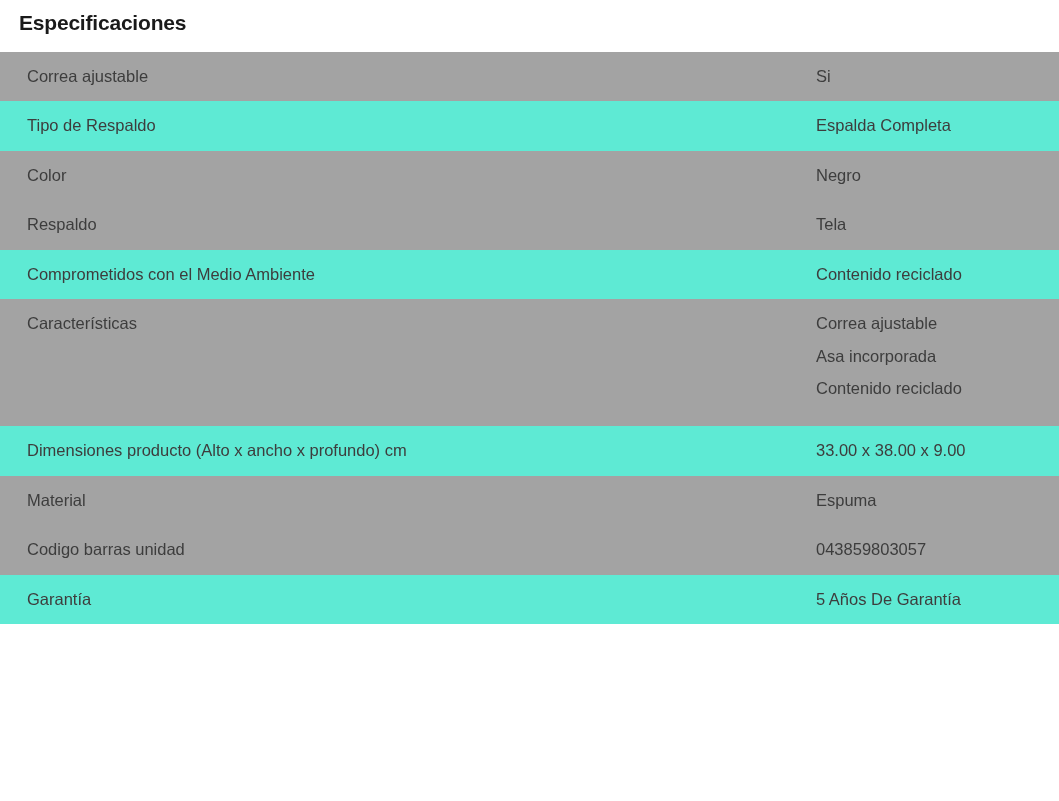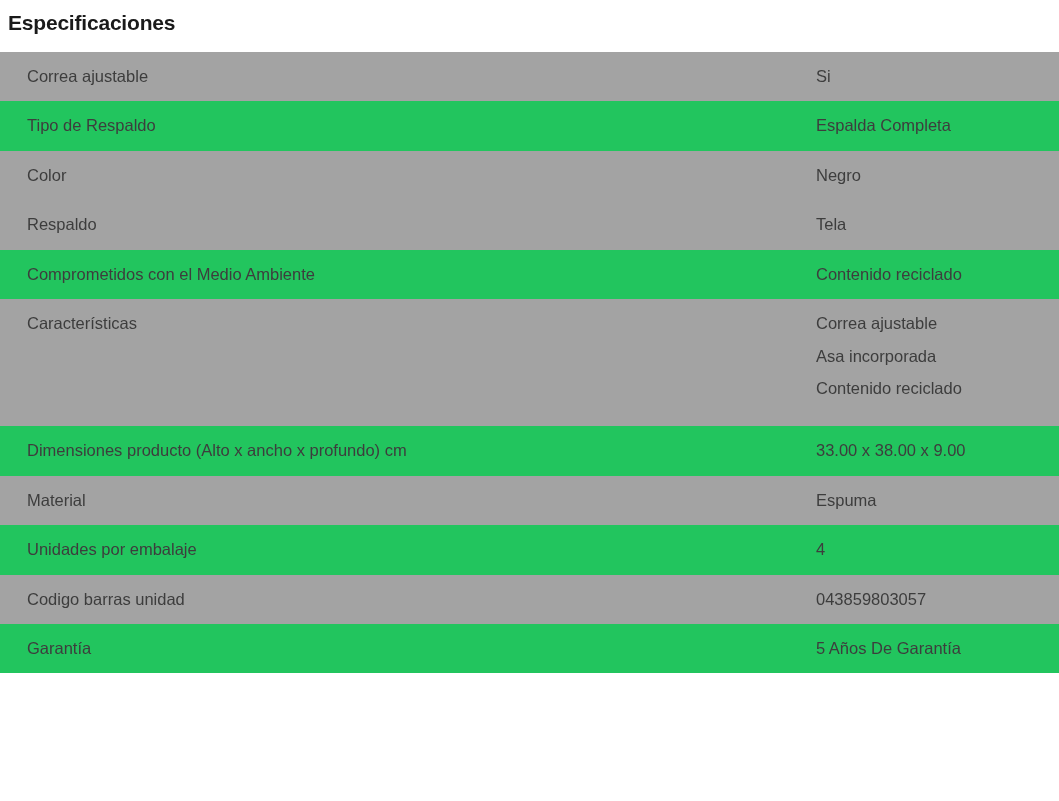--- a/index.html
+++ b/index.html
@@ -16,34 +16,34 @@
   }
   .page {
     width: 1059px;
     box-sizing: border-box;
     padding: 0;
   }
   .spec-title {
     font-size: 21px;
     font-weight: bold;
     color: #1a1a1a;
-    margin: 11px 0 0 8px;
+    margin: 11px 0 0 19px;
     letter-spacing: -0.2px;
   }
   .spec-table {
     width: 1059px;
     border-collapse: collapse;
     margin-top: 17px;
     table-layout: fixed;
   }
   .spec-table tr.row-odd {
     background: #a3a3a3;
   }
   .spec-table tr.row-even {
-    background: #22c55e;
+    background: #5eead4;
   }
   .spec-table td {
     padding: 13px 0 13px 0;
     font-size: 16.5px;
     color: #3d3d3d;
     vertical-align: top;
     line-height: 1.42;
     font-weight: 400;
   }
   .spec-table td.label {
@@ -113,24 +113,20 @@
           </td>
         </tr>
         <tr class="row-even">
           <td class="label">Dimensiones producto (Alto x ancho x profundo) cm</td>
           <td class="value">33.00 x 38.00 x 9.00</td>
         </tr>
         <tr class="row-odd">
           <td class="label">Material</td>
           <td class="value">Espuma</td>
         </tr>
-        <tr class="row-even">
-          <td class="label">Unidades por embalaje</td>
-          <td class="value">4</td>
-        </tr>
         <tr class="row-odd">
           <td class="label">Codigo barras unidad</td>
           <td class="value">043859803057</td>
         </tr>
         <tr class="row-even">
           <td class="label">Garantía</td>
           <td class="value">5 Años De Garantía</td>
         </tr>
       </tbody>
   </table>

